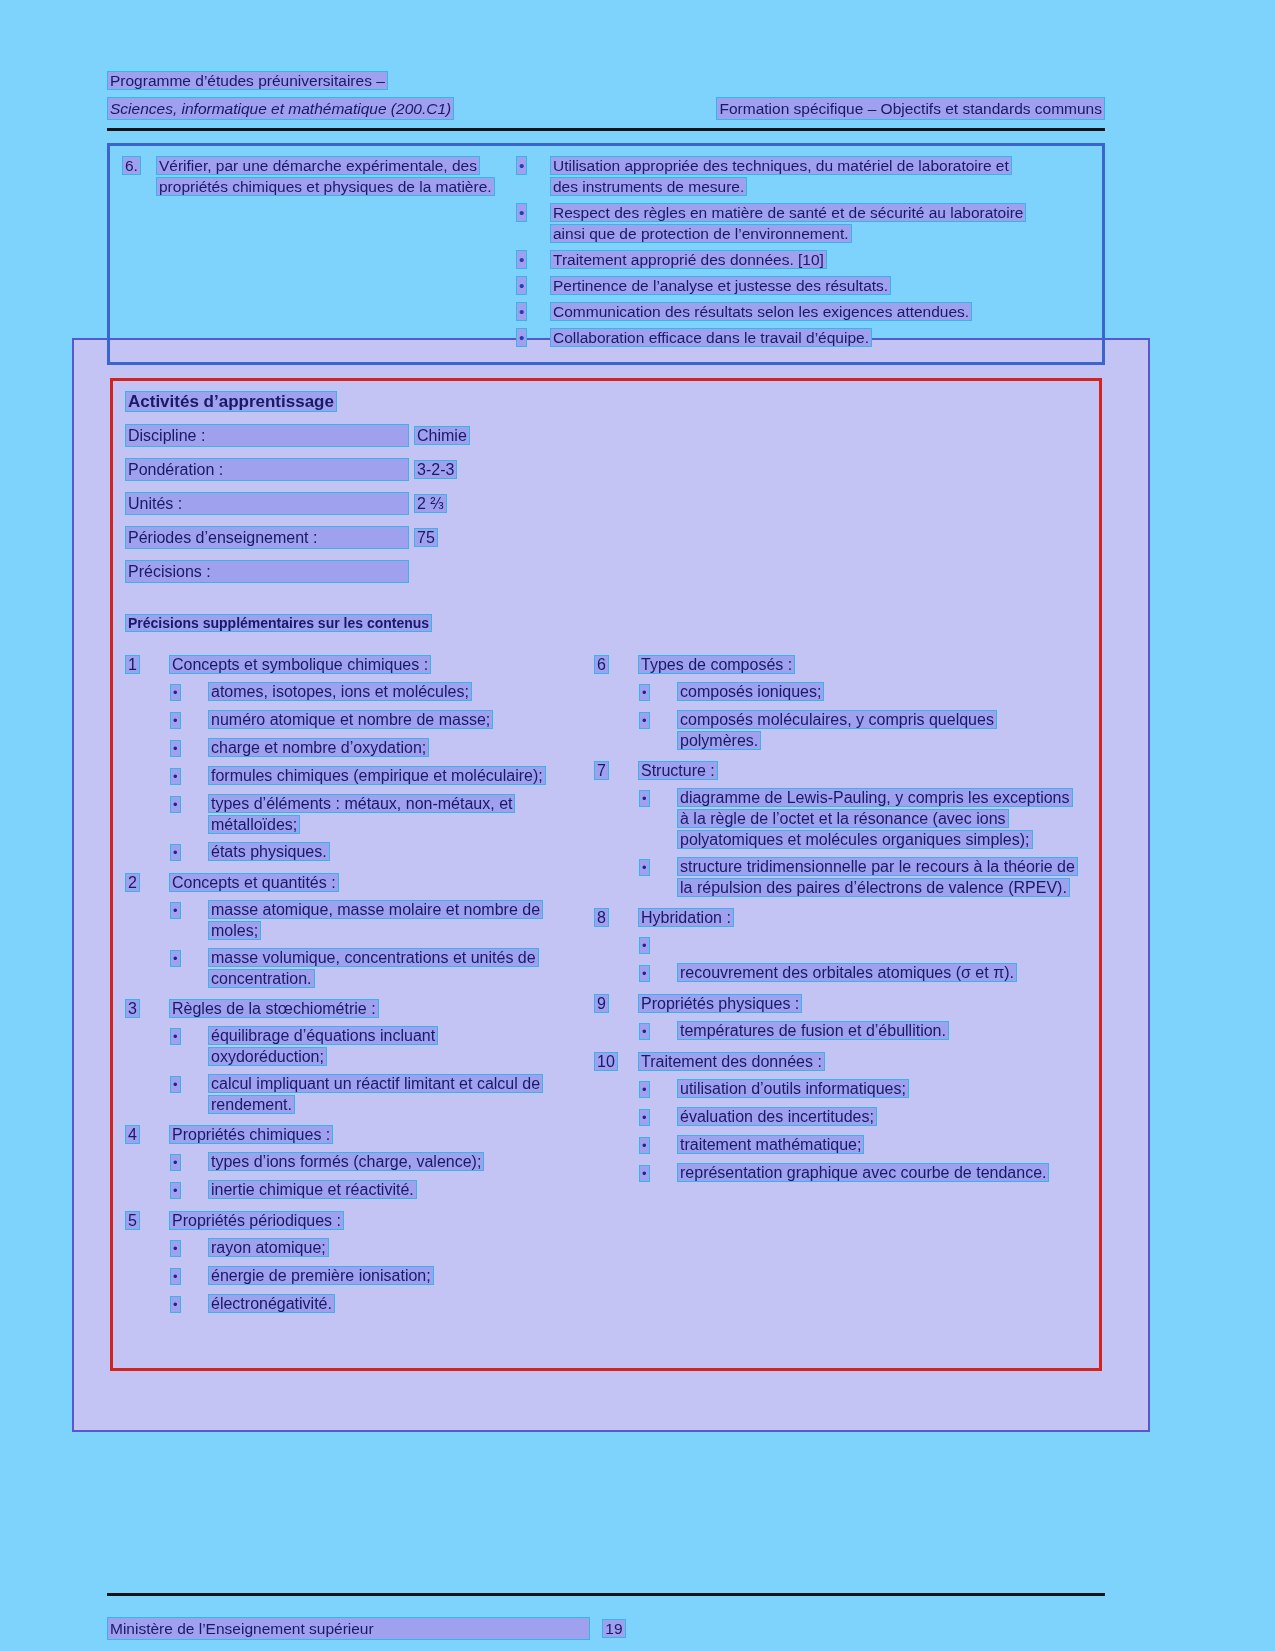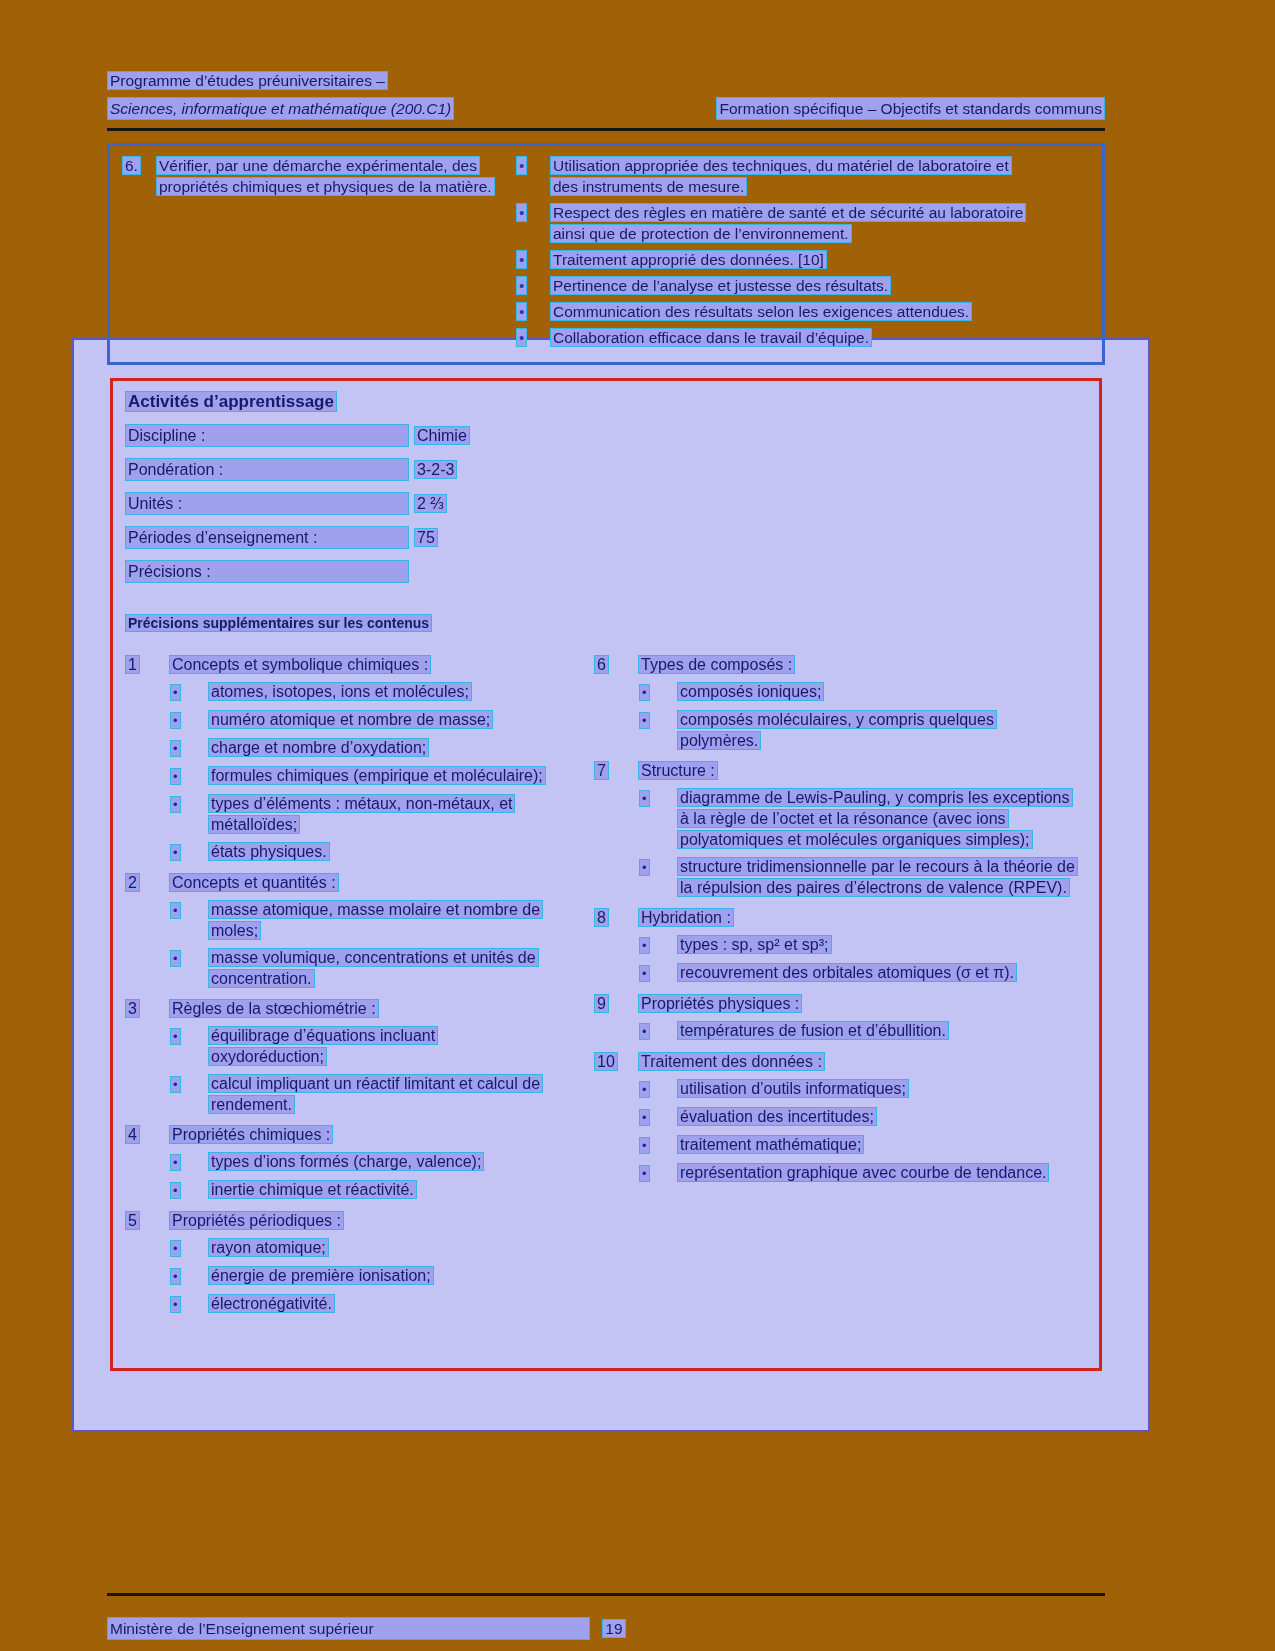--- a/index.html
+++ b/index.html
@@ -1,20 +1,20 @@
 <!DOCTYPE html>
 <html style="--highlight-bg: #9fa1ef; --highlight-border: #35b5e8; --panel-bg: #c3c4f3; --panel-border: #5858ce; --table-border: #3a64ce; --inner-border: #d3231d; --text: #191968; --rule: #141414;"><head>
 <meta charset="utf-8">
 <style>
   * { margin:0; padding:0; box-sizing:border-box; }
   html,body { background:#ffffff; }
   body { font-family:"Liberation Sans", sans-serif; }
   .page {
     position:relative; width:1275px; height:1651px; margin:0 auto;
-    background:#a16207; overflow:hidden;
+    background:#7dd3fc; overflow:hidden;
     color:var(--text,#191968);
   }
   .hl {
     background:var(--highlight-bg,#9fa1ef);
     border:1px solid var(--highlight-border,#35b5e8);
     padding:0 2px;
     -webkit-box-decoration-break:clone; box-decoration-break:clone;
   }
   .bold { font-weight:bold; }
   .italic { font-style:italic; }
@@ -284,21 +284,20 @@
             </div>
           </div>
           <div class="item">
             <div class="ihead">
               <span class="num-cell"><span class="hl">8</span></span>
               <div class="title-cell"><span class="hl">Hybridation :</span></div>
             </div>
             <div class="bullets">
               <div class="brow">
                 <span class="bdot-cell"><span class="hl">•</span></span>
-                <div class="btext-cell"><span class="hl">types : sp, sp² et sp³;</span></div>
               </div>
               <div class="brow">
                 <span class="bdot-cell"><span class="hl">•</span></span>
                 <div class="btext-cell"><span class="hl">recouvrement des orbitales atomiques (σ et π).</span></div>
               </div>
             </div>
           </div>
           <div class="item">
             <div class="ihead">
               <span class="num-cell"><span class="hl">9</span></span>

